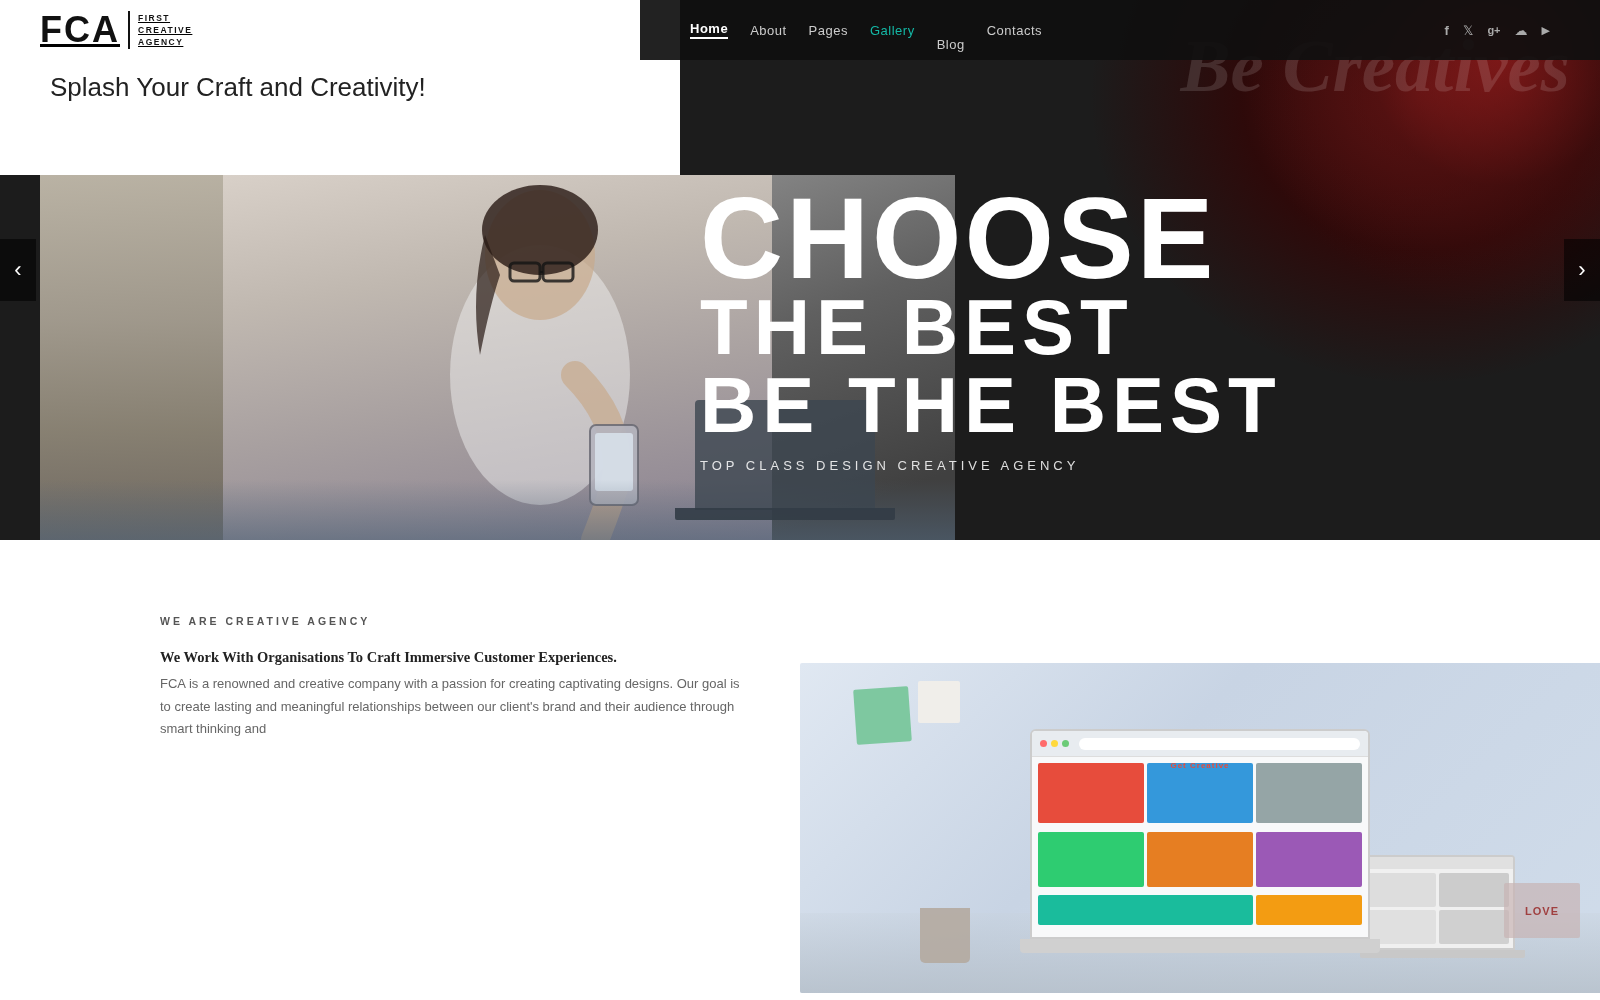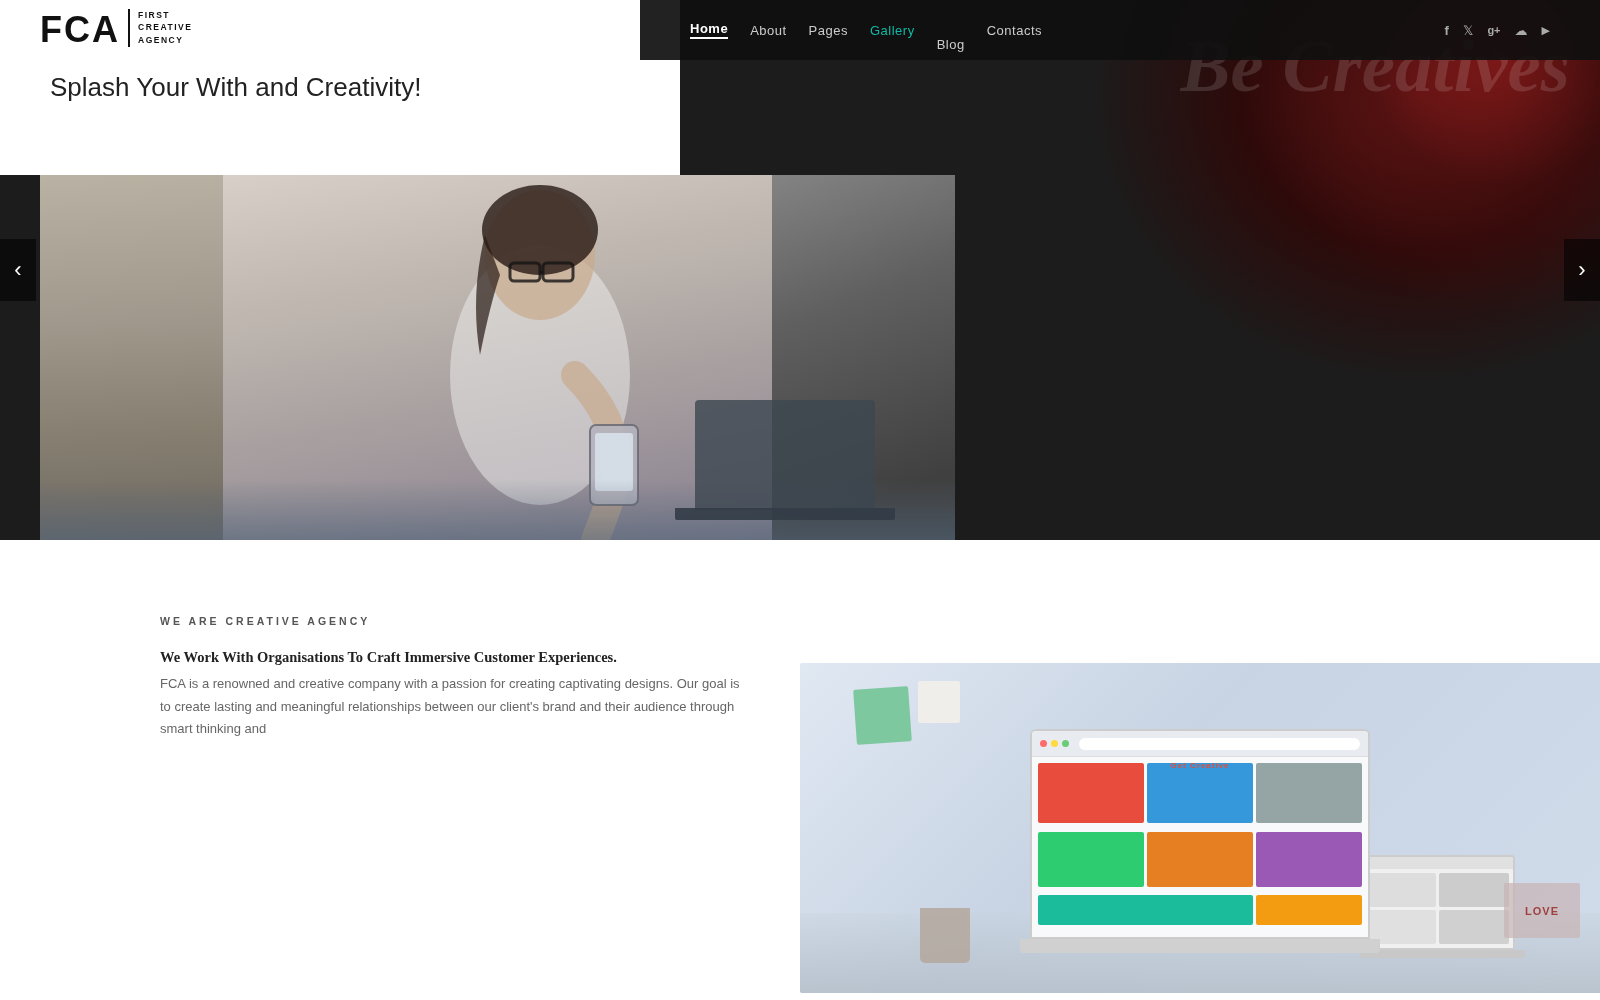--- a/index.html
+++ b/index.html
@@ -4,21 +4,21 @@
   <style>
     * { margin: 0; padding: 0; box-sizing: border-box; }
     body { font-family: 'Arial', sans-serif; background: #fff; width: 1600px; overflow-x: hidden; }
   </style>
 </head>
 <body>
 
 <div style="position:relative; width:1600px;">
 
   <div style="position:absolute; top:0; left:0; width:640px; height:60px; background:#fff; z-index:150; display:flex; align-items:center; padding-left:40px;">
-    <div style="display:flex; align-items:flex-start; gap:0;">
+    <div style="display:flex; align-items:center; gap:0;text-decoration:underline;">
       <span style="font-size:36px; font-weight:900; color:#111; letter-spacing:2px; font-family:Arial,sans-serif;">FCA</span>
       <span style="display:inline-block; width:2px; height:38px; background:#111; margin:0 8px;"></span>
       <div style="display:flex; flex-direction:column; font-size:8.5px; font-weight:700; color:#111; line-height:1.45; letter-spacing:1.5px;">
         <span>FIRST</span>
         <span>CREATIVE</span>
         <span>AGENCY</span>
       </div>
     </div>
   </div>
 
@@ -47,21 +47,21 @@
       <div style="position:absolute; top:-40px; right:-60px; width:600px; height:450px;
                background:radial-gradient(ellipse at 60% 30%, rgba(100,20,20,0.95) 0%, rgba(50,5,5,0.8) 35%, transparent 65%);
                z-index:1;"></div>
 
       <div style="position:absolute; top:0; right:0; width:500px; height:380px;
                background:radial-gradient(circle at 80% 15%, rgba(160,30,30,0.6) 0%, rgba(80,15,15,0.4) 25%, transparent 50%);
                z-index:2;"></div>
     </div>
 
     <div style="position:absolute; top:0; left:0; width:680px; height:175px; background:#fff; z-index:5; display:flex; align-items:center; padding-left:50px;">
-      <span style="font-size:26px; font-weight:400; color:#222; font-family:Arial,sans-serif;">Splash Your With and Creativity!</span>
+      <span style="font-size:26px; font-weight:400; color:#222; font-family:Arial,sans-serif;">Splash Your Craft and Creativity!</span>
     </div>
 
     <div style="position:absolute; top:175px; left:40px; width:915px; height:365px; overflow:hidden; z-index:6;">
 
       <div style="width:100%; height:100%; position:relative; background:linear-gradient(160deg, #c8c8c8 0%, #909090 30%, #606060 60%, #404040 90%);">
 
         <div style="position:absolute; top:0; left:0; width:40%; height:100%;
           background:linear-gradient(180deg, #b8b0a0 0%, #a0988a 40%, #888070 70%, #706860 100%);
           opacity:0.9;"></div>
 
@@ -95,20 +95,26 @@
           background:rgba(60,70,80,0.8); border-radius:4px 4px 0 0;"></div>
         <div style="position:absolute; bottom:20px; right:60px; width:220px; height:12px;
           background:rgba(50,60,70,0.9); border-radius:0 0 2px 2px;"></div>
       </div>
     </div>
 
     <div style="position:absolute; top:25px; right:30px; z-index:8; font-size:75px; font-family:Georgia,serif; font-style:italic; font-weight:700; color:rgba(255,255,255,0.13); line-height:1.1; white-space:nowrap;">
       <span>Be Creatives</span>
     </div>
 
+    <div style="position:absolute; top:190px; left:700px; z-index:10; color:#fff;">
+      <span style="display:block; font-size:115px; font-weight:900; line-height:0.85; letter-spacing:3px; font-family:Arial,sans-serif;">CHOOSE</span>
+      <span style="display:block; font-size:78px; font-weight:900; line-height:1; letter-spacing:6px; font-family:Arial,sans-serif;">THE BEST</span>
+      <span style="display:block; font-size:78px; font-weight:900; line-height:1; letter-spacing:6px; font-family:Arial,sans-serif;">BE THE BEST</span>
+      <span style="display:block; font-size:13px; font-weight:400; letter-spacing:4px; margin-top:14px; color:rgba(255,255,255,0.85); font-family:Arial,sans-serif;">TOP CLASS DESIGN CREATIVE AGENCY</span>
+    </div>
 
     <div style="position:absolute; left:0; top:50%; transform:translateY(-50%); width:36px; height:62px;
              background:rgba(0,0,0,0.55); display:flex; align-items:center; justify-content:center;
              cursor:pointer; z-index:20; color:#fff; font-size:22px;">
       <span>‹</span>
     </div>
 
     <div style="position:absolute; right:0; top:50%; transform:translateY(-50%); width:36px; height:62px;
              background:rgba(0,0,0,0.55); display:flex; align-items:center; justify-content:center;
              cursor:pointer; z-index:20; color:#fff; font-size:22px;">

